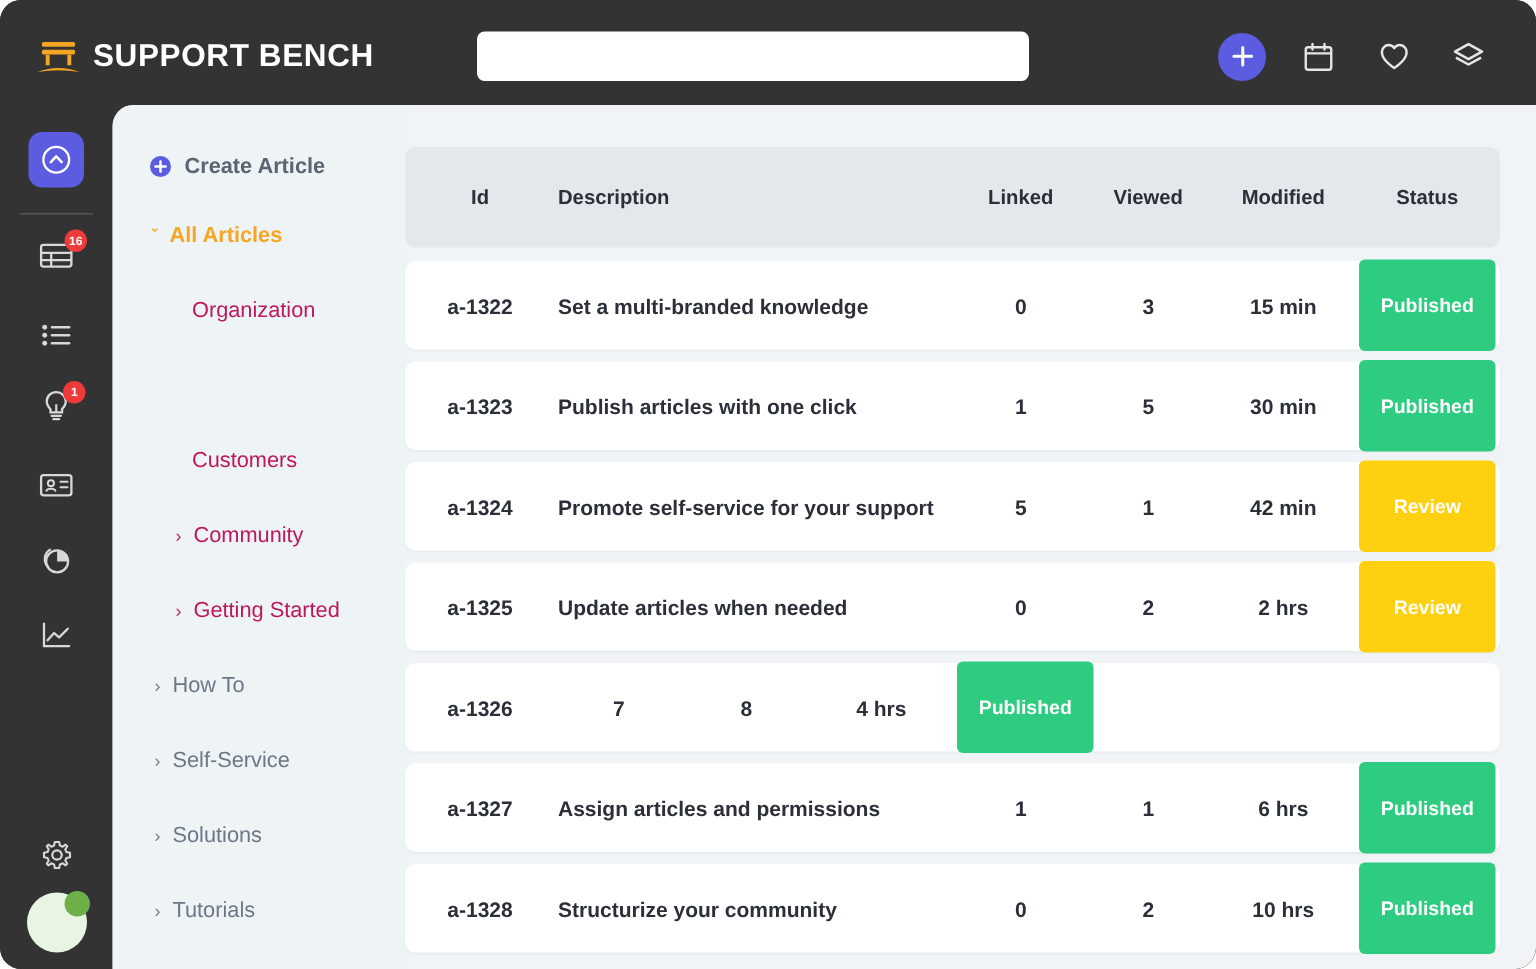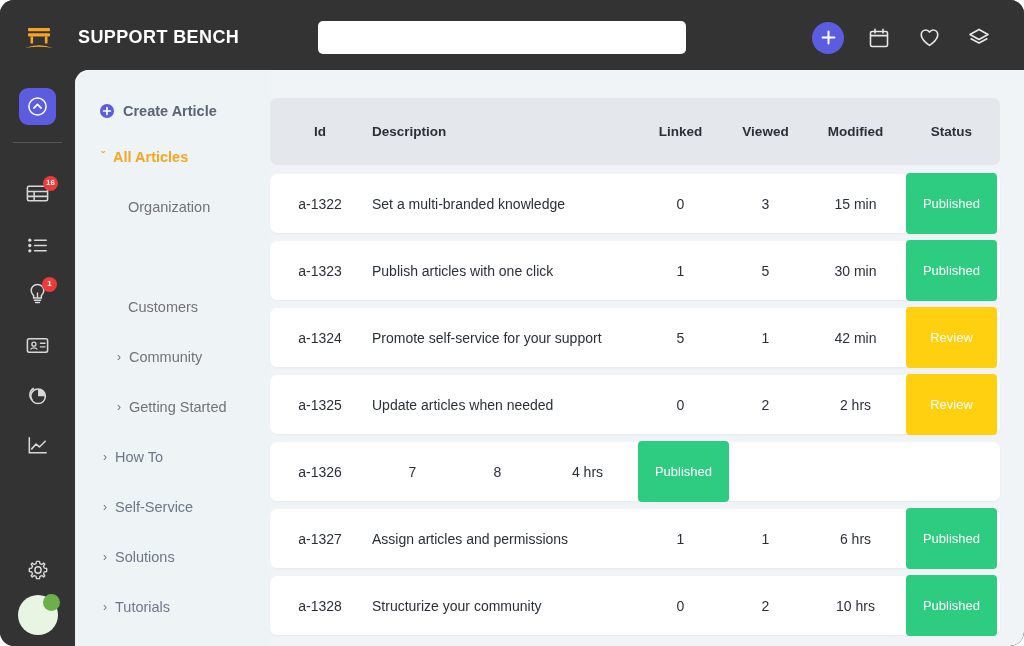--- a/index.html
+++ b/index.html
@@ -22,23 +22,23 @@
   
   #topbar {
     position: absolute; left: 0; top: 0;
     width: 1024px; height: 75px;
     background: #333333;
     display: flex; align-items: center;
   }
   .brand { display: flex; align-items: center; margin-left: 24px; }
   .brand-icon { width: 30px; height: 26px; }
   .brand-text {
-    margin-left: 24px;
+    margin-left: 8px;
     color: #ffffff;
-    font-size: 18px;
+    font-size: 21px;
     font-weight: bold;
     letter-spacing: 0.4px;
   }
 
   #search-wrap { position: absolute; left: 318px; top: 21px; }
   #search-input {
     width: 368px; height: 33px;
     background: #ffffff;
     border: none; border-radius: 5px;
     outline: none;
@@ -80,21 +80,20 @@
     cursor: pointer;
   }
   .rail-divider {
     position: absolute; left: 13px; top: 67px;
     width: 49px; height: 1px; background: #555555;
   }
   .rail-item {
     position: absolute; left: 0; width: 75px; height: 34px;
     display: flex; align-items: center; justify-content: center;
     cursor: pointer;
-    margin-top: 22px;
   }
   .rail-badge {
     position: absolute;
     min-width: 15px; height: 15px; padding: 0 3px;
     border-radius: 8px;
     background: #ED3A3A;
     color: #ffffff;
     font-size: 8px; font-weight: bold;
     display: flex; align-items: center; justify-content: center;
     line-height: 1;
@@ -142,21 +141,21 @@
     position: absolute; left: 0; width: 195px;
     display: flex; align-items: center;
     cursor: pointer;
     font-size: 14.5px;
   }
   .nav-chev { width: 12px; display: inline-block; text-align: left;
     font-size: 12px; line-height: 1; }
   .nav-all {
     color: #F5A623; font-weight: bold;
   }
-  .nav-sub { color: #737373; }
+  .nav-sub { color: #be185d; }
   .nav-group { color: #6E7787; }
 
   
   #table {
     position: absolute; left: 195px; top: 0;
     width: 754px; height: 576px;
     padding: 28px 0 0 0;
   }
   .trow {
     position: relative;
@@ -177,21 +176,21 @@
   .c-desc   { width: 268px; text-align: left; padding-left: 2px; }
   .c-linked { width: 85px; text-align: center; }
   .c-viewed { width: 85px; text-align: center; }
   .c-mod    { width: 95px; text-align: center; }
   .c-status { width: 97px; text-align: center; }
 
   .thead .cell {
     font-size: 13.5px; font-weight: bold; color: #2B3038;
   }
   .trow:not(.thead) .cell {
-    font-size: 14px; color: #2B3038;
+    font-size: 14px; color: #2B3038; font-weight: bold;
   }
   .trow:not(.thead) .c-desc { font-size: 14px; }
 
   .badge {
     display: inline-block;
     min-width: 91px;
     padding: 23px 0;
     border-radius: 4px;
     color: #ffffff;
     font-size: 13px;

